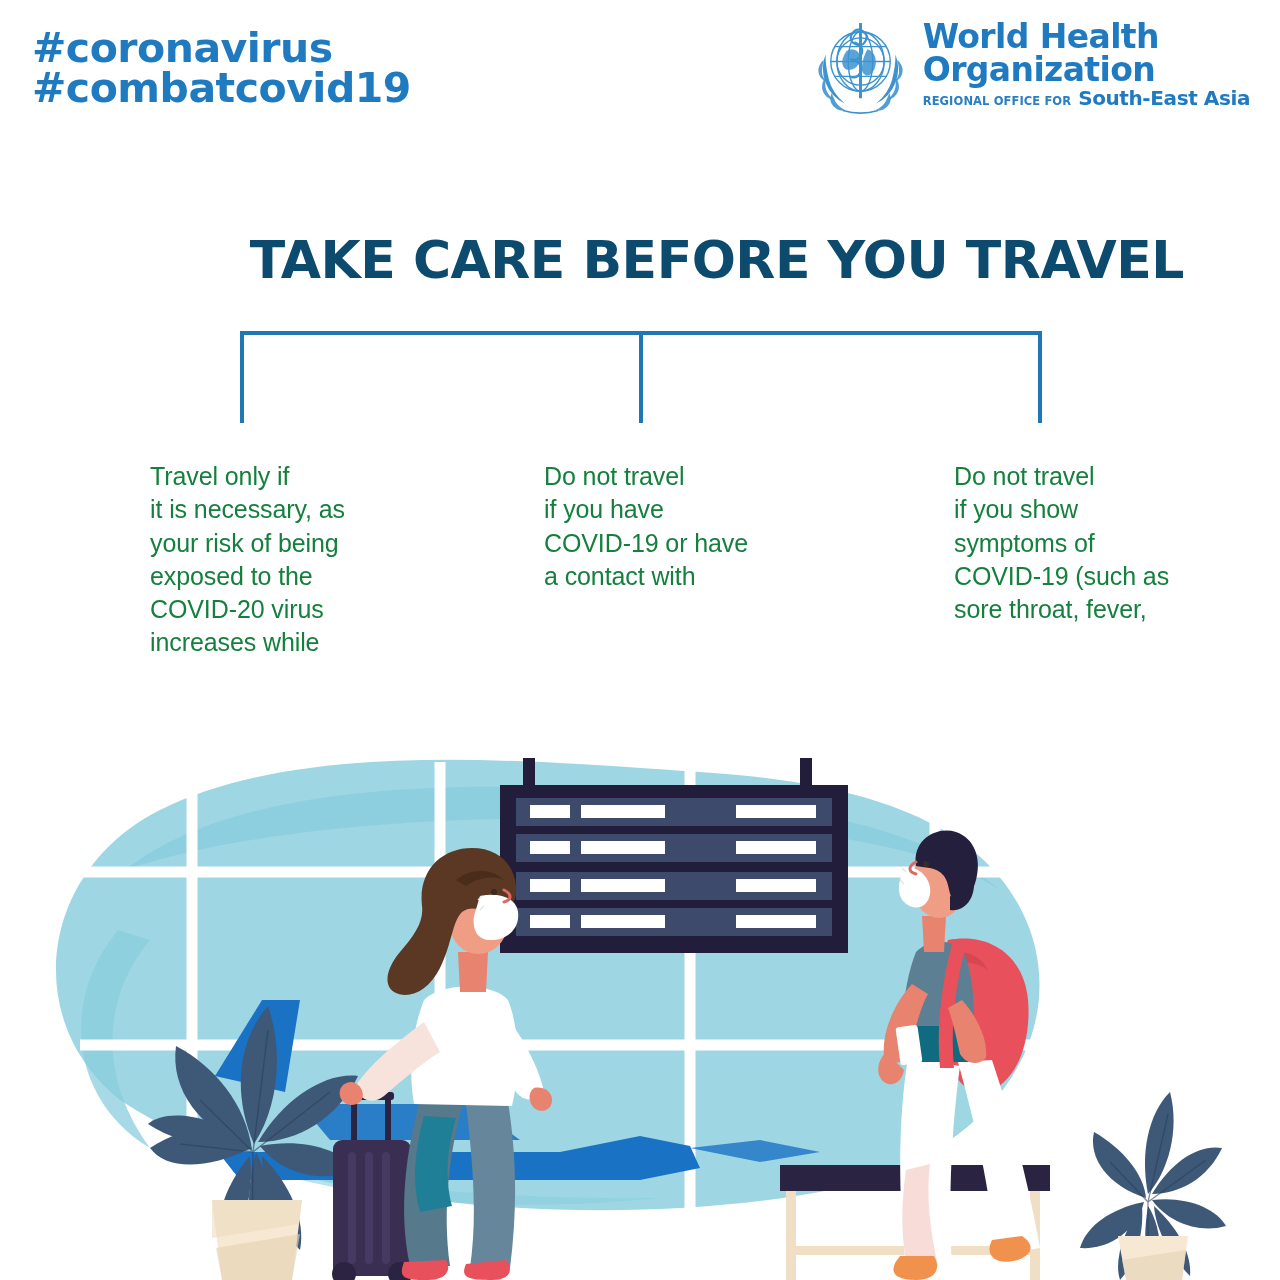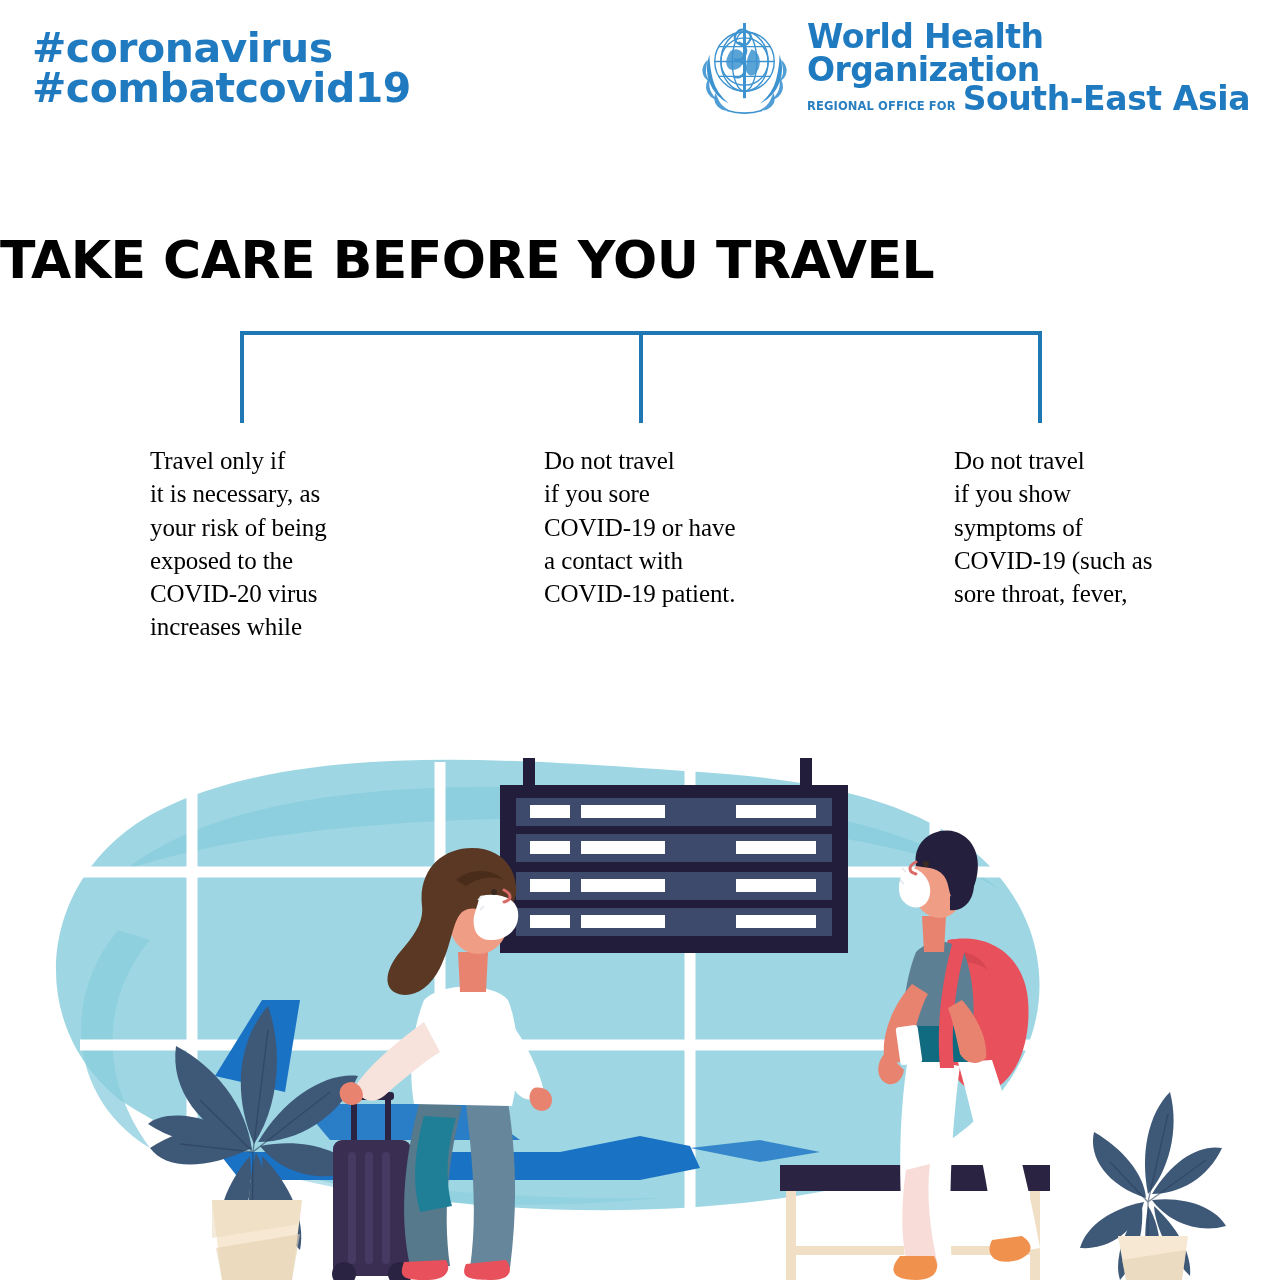--- a/index.html
+++ b/index.html
@@ -51,52 +51,52 @@
     font-family:"DejaVu Sans", sans-serif;
     font-weight:bold;
     font-size:11.5px;
     letter-spacing:0.1px;
     color:#2a7fc0;
     white-space:nowrap;
   }
   #who-region .rname {
     font-family:"DejaVu Sans", sans-serif;
     font-weight:bold;
-    font-size:33px;
+    font-size:20px;
     line-height:25px;
     color:#1f7ac0;
     letter-spacing:-0.4px;
     white-space:nowrap;
   }
 
   
   #headline {
     position:absolute;
     left:0; top:232px;
     width:1184px;
-    text-align:left;
+    text-align:right;
     font-family:"DejaVu Sans", sans-serif;
     font-weight:bold;
     font-size:52px;
     line-height:56px;
     letter-spacing:-0.5px;
-    color:#000000;
+    color:#0c4a6e;
   }
 
   
   #bracket { position:absolute; left:0; top:325px; width:1280px; height:104px; }
 
   
   .col {
     position:absolute;
-    top:444px;
-    font-family:Liberation Serif, serif;
+    top:460px;
+    font-family:Liberation Sans, sans-serif;
     font-size:25px;
     line-height:33.3px;
-    color:#000000;
+    color:#15803d;
     letter-spacing:-0.1px;
   }
   .col div { white-space:nowrap; }
   #col-0 { left:150px; }
   #col-1 { left:544px; }
   #col-2 { left:954px; }
 
   
   #illustration { position:absolute; left:0; top:700px; width:1280px; height:580px; }
 </style>
@@ -172,24 +172,23 @@
   <div>Travel only if</div>
   <div>it is necessary, as</div>
   <div>your risk of being</div>
   <div>exposed to the</div>
   <div>COVID-20 virus</div>
   <div>increases while</div>
 </div>
 
 <div class="col" id="col-1">
   <div>Do not travel</div>
-  <div>if you sore</div>
+  <div>if you have</div>
   <div>COVID-19 or have</div>
   <div>a contact with</div>
-  <div>COVID-19 patient.</div>
 </div>
 
 <div class="col" id="col-2">
   <div>Do not travel</div>
   <div>if you show</div>
   <div>symptoms of</div>
   <div>COVID-19 (such as</div>
   <div>sore throat, fever,</div>
 </div>
 

